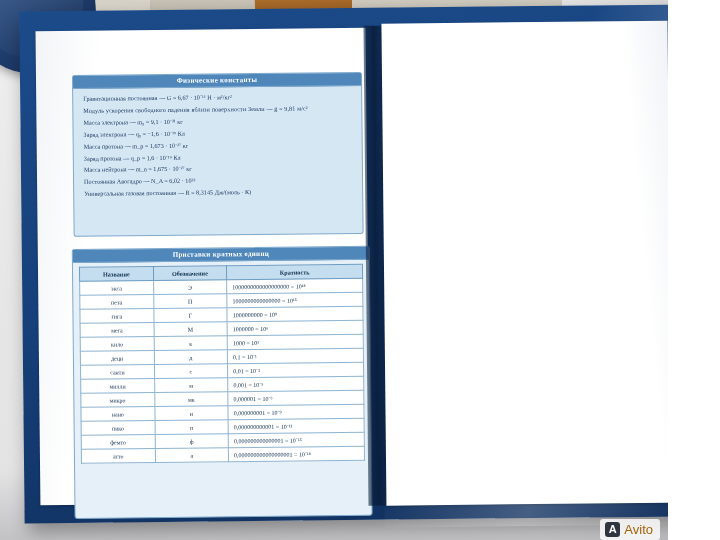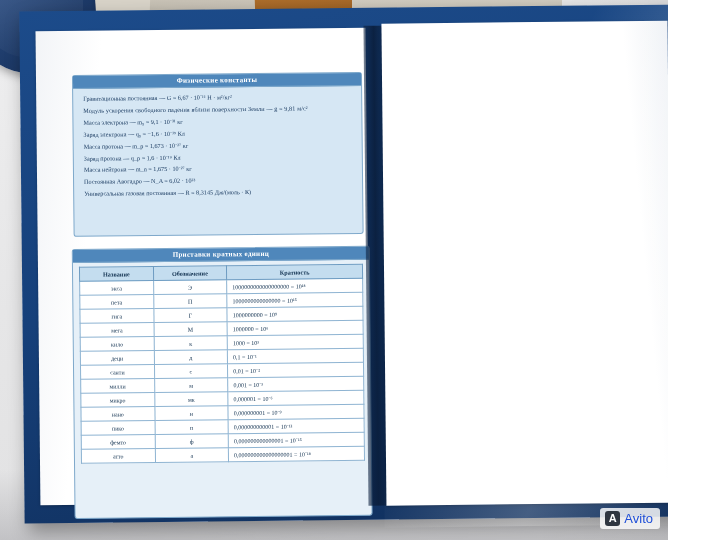--- a/index.html
+++ b/index.html
@@ -178,30 +178,30 @@
     border: 1px solid #8fb4d2;
     padding: 2px 3px;
     background: #ffffff;
     height: 9px;
   }
   .tbl td.c { text-align: center; }
   .tbl td.l { text-align: left; padding-left: 5px; }
   
   .watermark {
     position: absolute;
-    right: 8px; bottom: 11px;
+    right: 8px; bottom: 0;
     display: flex;
     align-items: center;
     gap: 4px;
     padding: 3px 7px 3px 5px;
     background: rgba(255,255,255,0.82);
     border-radius: 3px;
     font-family: "Liberation Sans", sans-serif;
     font-size: 13px;
-    color: #1d4ed8;
+    color: #a16207;
   }
   .wm-logo {
     width: 15px; height: 15px;
     background: #2f3640;
     border-radius: 3px;
     position: relative;
   }
   .wm-logo::after {
     content: "A";
     position: absolute;

